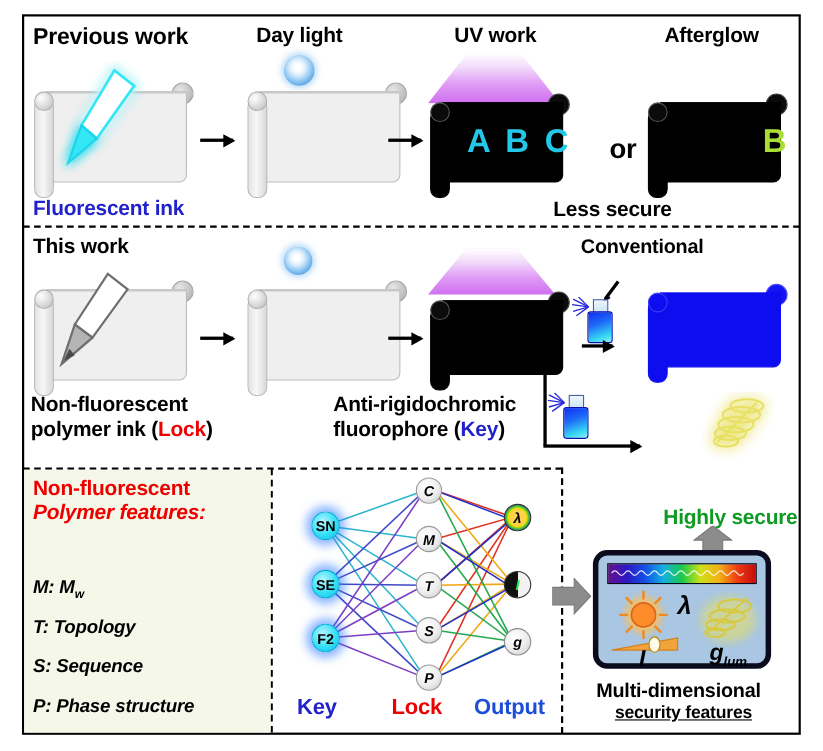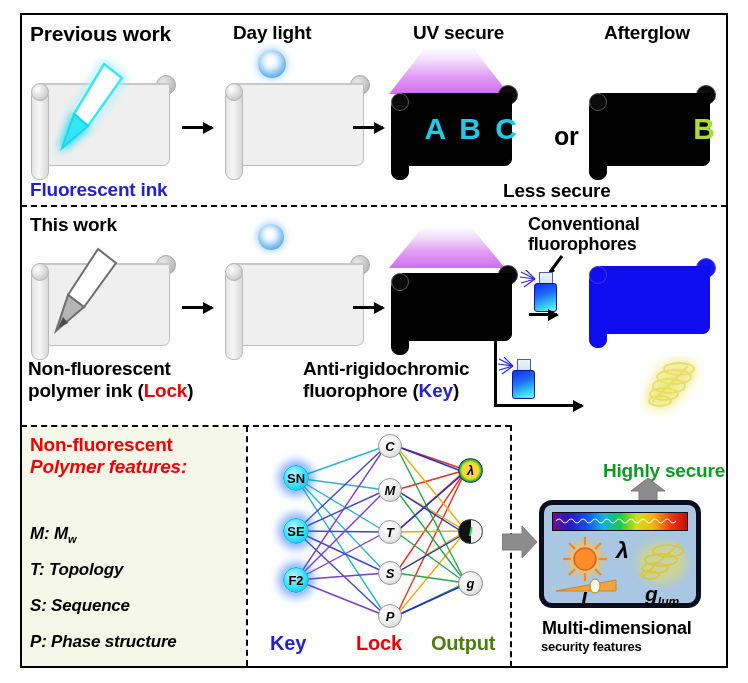--- a/index.html
+++ b/index.html
@@ -107,21 +107,21 @@
   <div class="hdash" style="left:21px;top:205px;width:706px;"></div>
   <div class="hdash" style="left:21px;top:425px;width:490px;"></div>
   <div class="vdash" style="left:510px;top:425px;height:242px;"></div>
   <div class="vdash" style="left:246px;top:426px;height:240px;"></div>
 
   <div class="lbl" style="left:30px;top:22px;font-size:21px;">Previous work</div>
 
   <div class="lbl" style="left:233px;top:22px;font-size:19px;">Day light</div>
   <div class="orb" style="left:258px;top:50px;"></div>
 
-  <div class="lbl" style="left:413px;top:22px;font-size:19px;">UV secure</div>
+  <div class="lbl" style="left:413px;top:22px;font-size:19px;">UV work</div>
   <div class="uv" style="left:389px;top:48px;"></div>
 
   <div class="lbl" style="left:604px;top:22px;font-size:19px;">Afterglow</div>
 
   <div class="scroll" style="left:28px;top:75px;width:150px;height:105px;">
     <div class="knobR"></div>
     <div class="body"></div>
     <div class="topbar"></div>
     <div class="rollL"></div>
     <div class="knobL"></div>
@@ -210,21 +210,20 @@
 
   <div class="scroll dark" style="left:388px;top:265px;width:132px;height:90px;">
     <div class="knobR"></div>
     <div class="body"></div>
     <div class="topbar"></div>
     <div class="rollL"></div>
     <div class="knobL"></div>
   </div>
 
   <div class="lbl" style="left:528px;top:214px;font-size:18px;">Conventional</div>
-  <div class="lbl" style="left:528px;top:234px;font-size:18px;">fluorophores</div>
   <svg style="position:absolute;left:543px;top:254px;width:24px;height:24px;" viewBox="0 0 24 24">
     <line x1="19" y1="2" x2="7" y2="18" stroke="#000" stroke-width="3"></line>
     <polygon points="4,22 12,17 9,13" fill="#000"></polygon>
   </svg>
 
   <div class="bottle" style="left:531px;top:270px;">
     <svg class="spray" viewBox="0 0 16 18">
       <g stroke="#2828dd" stroke-width="1.2" fill="none">
         <line x1="15" y1="9" x2="1" y2="2"></line>
           <line x1="15" y1="9" x2="0" y2="7"></line>
@@ -370,21 +369,21 @@
   <div class="node out" style="left:458px;top:458px;color:#000;
               background:radial-gradient(circle at 50% 50%,#ffd24a 42%,#e8e000 52%,#2bb24e 66%,#1f5ce0 80%,#e02020 100%);
               border:1px solid #333;">λ</div>
   <div class="node out" style="left:458px;top:519px;color:#2ae04a;
               background:linear-gradient(90deg,#111 50%,#f2f2f2 50%);border:1px solid #333;">I</div>
   <div class="node out" style="left:458px;top:571px;color:#000;
               background:radial-gradient(circle at 38% 32%,#ffffff,#ececec 55%,#c9c9c9 100%);border:1px solid #8c8c8c;">g</div>
 
   <div class="lbl" style="left:270px;top:632px;font-size:20px;color:#2222cc;">Key</div>
   <div class="lbl" style="left:356px;top:632px;font-size:20px;color:#ee0000;">Lock</div>
-  <div class="lbl" style="left:431px;top:632px;font-size:20px;color:#4d7c0f;">Output</div>
+  <div class="lbl" style="left:431px;top:632px;font-size:20px;color:#1d4ed8;">Output</div>
 
   <svg class="gray-arrow" style="left:502px;top:525px;width:36px;height:34px;background:none;" viewBox="0 0 36 34">
     <polygon points="0,9 20,9 20,1 35,17 20,33 20,25 0,25" fill="#8c8c8c" stroke="#7a7a7a" stroke-width="1"></polygon>
   </svg>
   <svg style="position:absolute;left:630px;top:478px;width:36px;height:34px;" viewBox="0 0 36 34">
     <polygon points="9,33 9,13 1,13 18,0 35,13 27,13 27,33" fill="#8c8c8c" stroke="#7a7a7a" stroke-width="1"></polygon>
   </svg>
 
   <div class="device" style="left:539px;top:500px;width:162px;height:108px;">
     <div class="spectrum"></div>
@@ -428,14 +427,14 @@
           <ellipse cx="38" cy="14" rx="15" ry="6"></ellipse>
         <path d="M12 40 L50 6"></path>
       </g>
     </svg>
     <div style="position:absolute;left:72px;top:32px;font-size:23px;font-weight:bold;font-style:italic;color:#000;">λ</div>
     <div style="position:absolute;left:37px;top:82px;font-size:21px;font-weight:bold;font-style:italic;color:#000;">I</div>
     <div style="position:absolute;left:101px;top:77px;font-size:21px;font-weight:bold;font-style:italic;color:#000;"><span>g</span><span style="font-size:12px;vertical-align:sub;">lum</span></div>
   </div>
 
   <div class="caption lbl" style="left:542px;top:618px;font-size:18px;">Multi-dimensional</div>
-  <div class="caption lbl" style="left:541px;top:640px;font-size:13px;">security features</div>
+  <div class="caption lbl" style="left:559px;top:640px;font-size:16px;text-decoration:underline;">security features</div>
 </div>
 
 </body></html>

